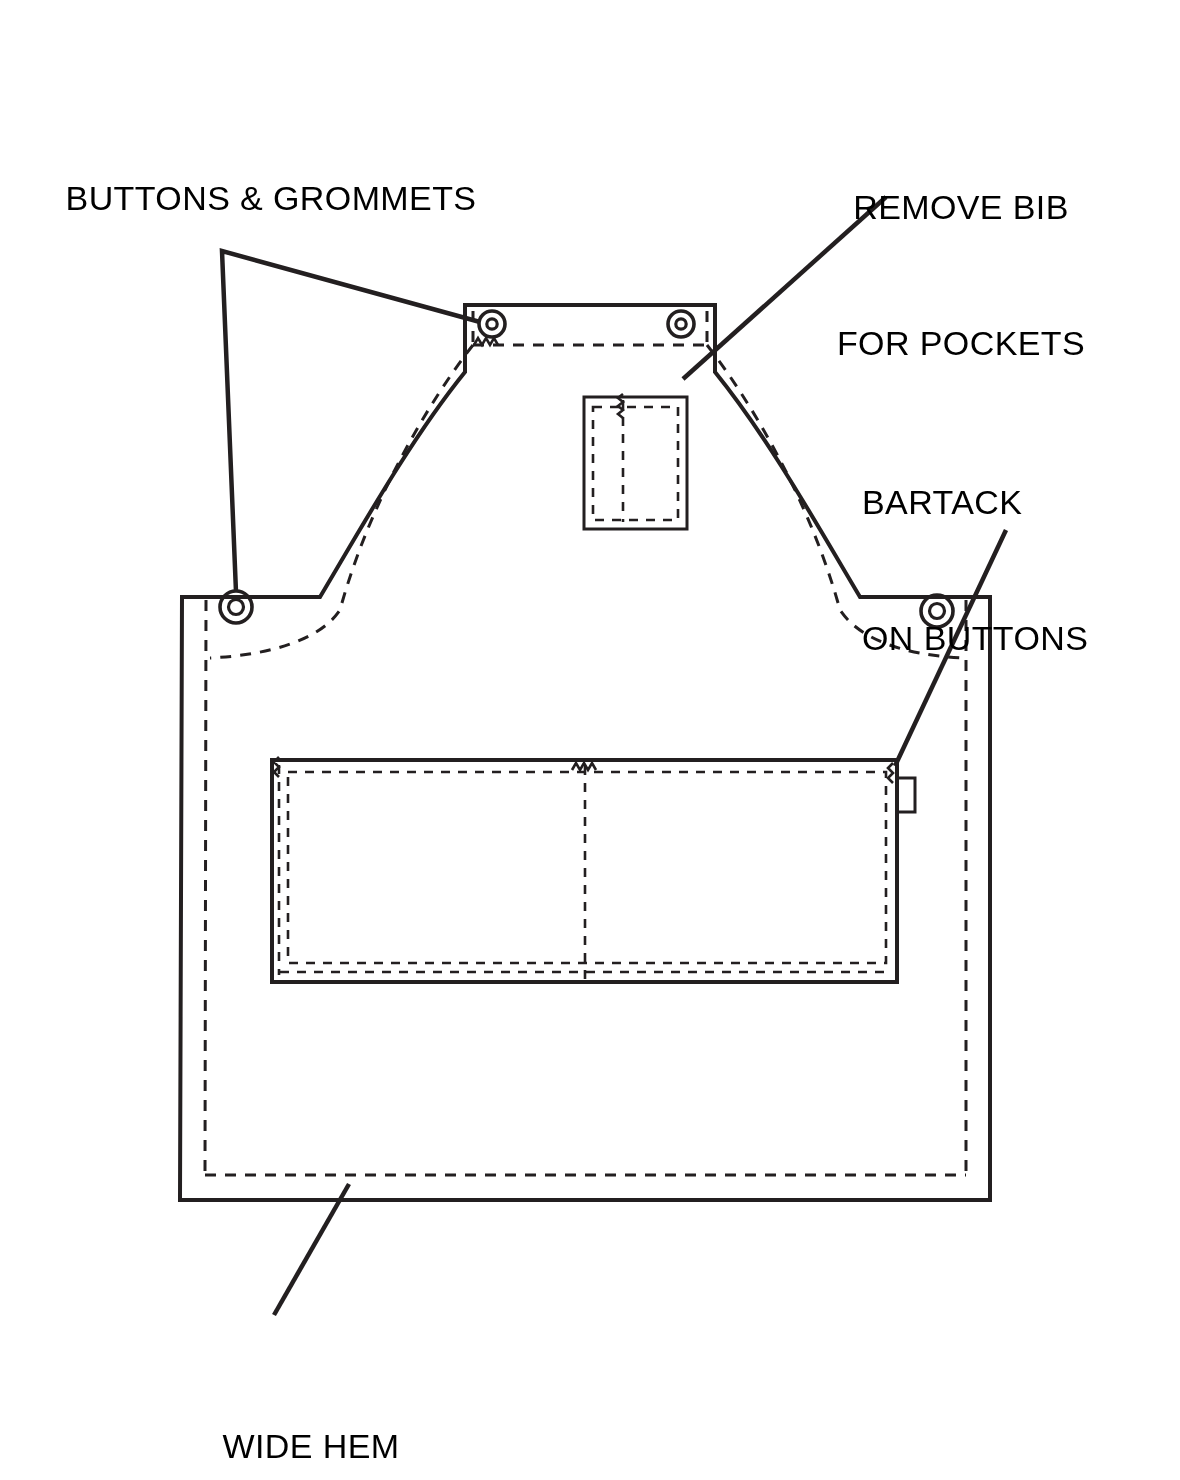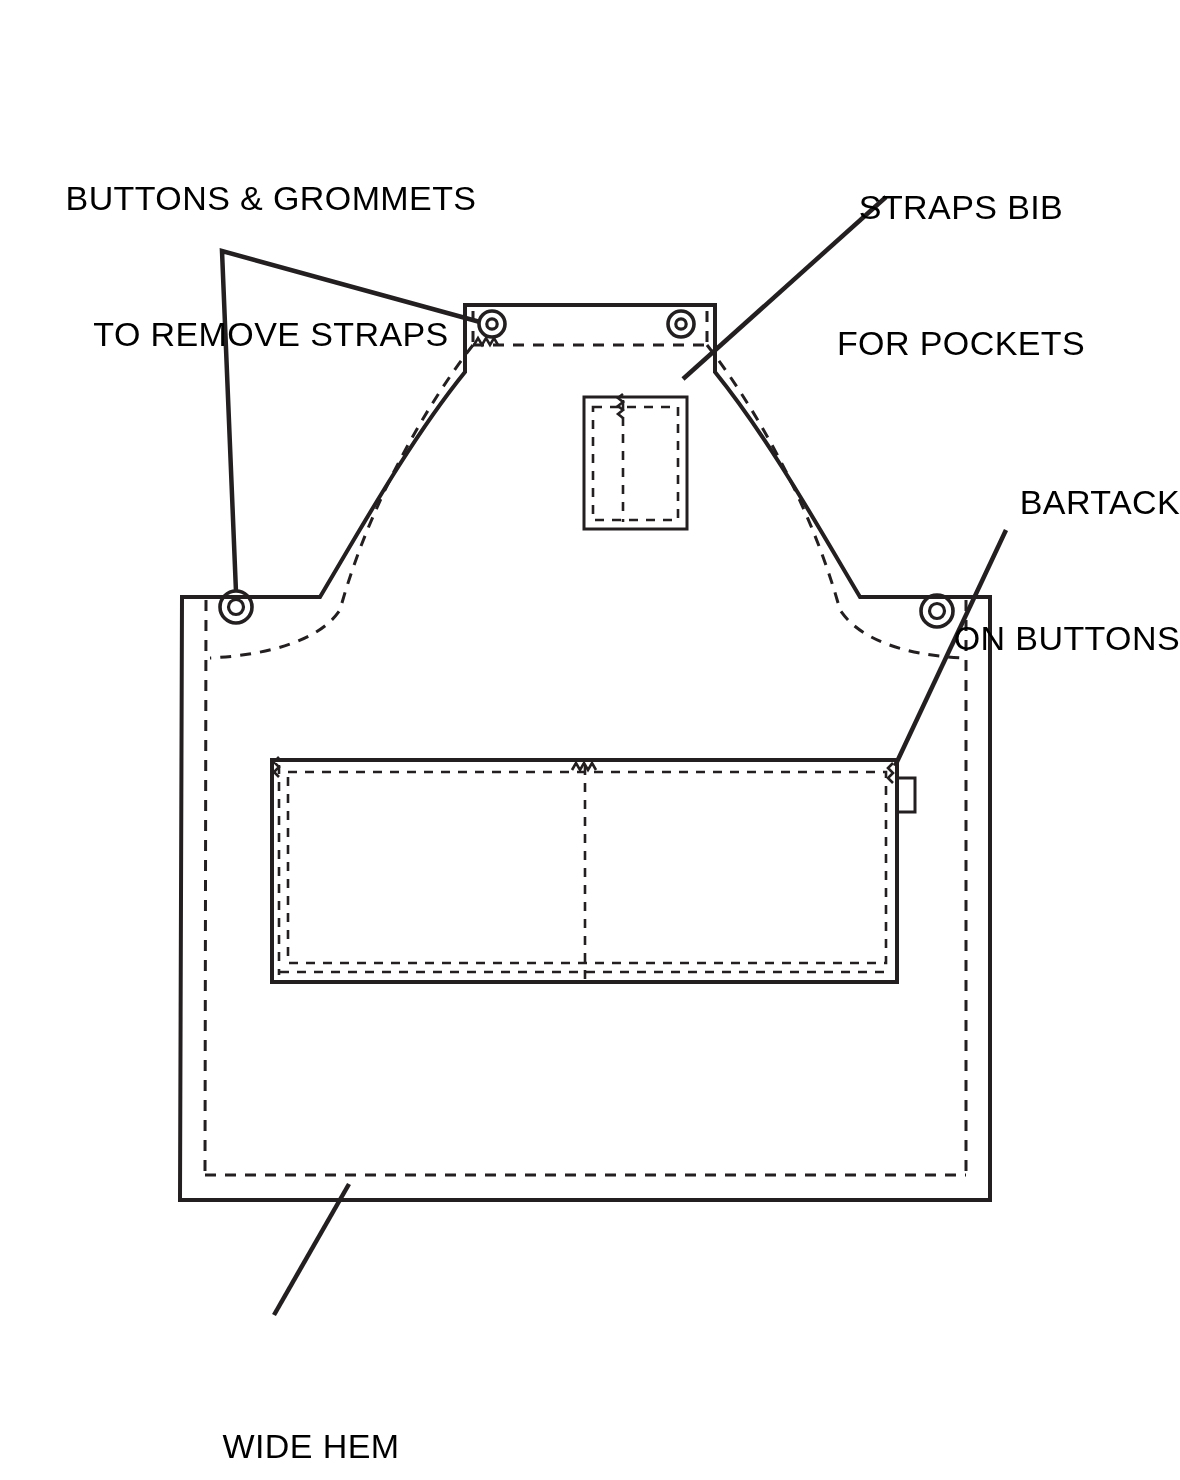--- a/index.html
+++ b/index.html
@@ -99,21 +99,21 @@
   #callout-broad-bib {
     left: 760px;
     top: 95px;
     width: 360px;
     text-align: center;
   }
   #callout-bartack {
     left: 820px;
     top: 390px;
     width: 360px;
-    text-align: right;
+    text-align: left;
   }
   #callout-wide-hem {
     left: 60px;
     top: 1334px;
     width: 460px;
     text-align: center;
   }
 </style>
 </head>
 <body>
@@ -216,25 +216,24 @@
 
       <path class="leader" d="M 1006 530 L 895 766"></path>
 
       <path class="leader" d="M 349 1184 L 274 1315"></path>
     </g>
 
   </svg>
 
   <div class="callout" id="callout-buttons-grommets">
     <span class="line">BUTTONS &amp; GROMMETS</span>
-    <span class="line">TO REMOVE STRAPS</span>
   </div>
 
   <div class="callout" id="callout-broad-bib">
-    <span class="line">STRAPS BIB</span>
+    <span class="line">REMOVE BIB</span>
     <span class="line">FOR POCKETS</span>
   </div>
 
   <div class="callout" id="callout-bartack">
     <span class="line">BARTACK</span>
     <span class="line">ON BUTTONS</span>
   </div>
 
   <div class="callout" id="callout-wide-hem">
     <span class="line">WIDE HEM</span>

